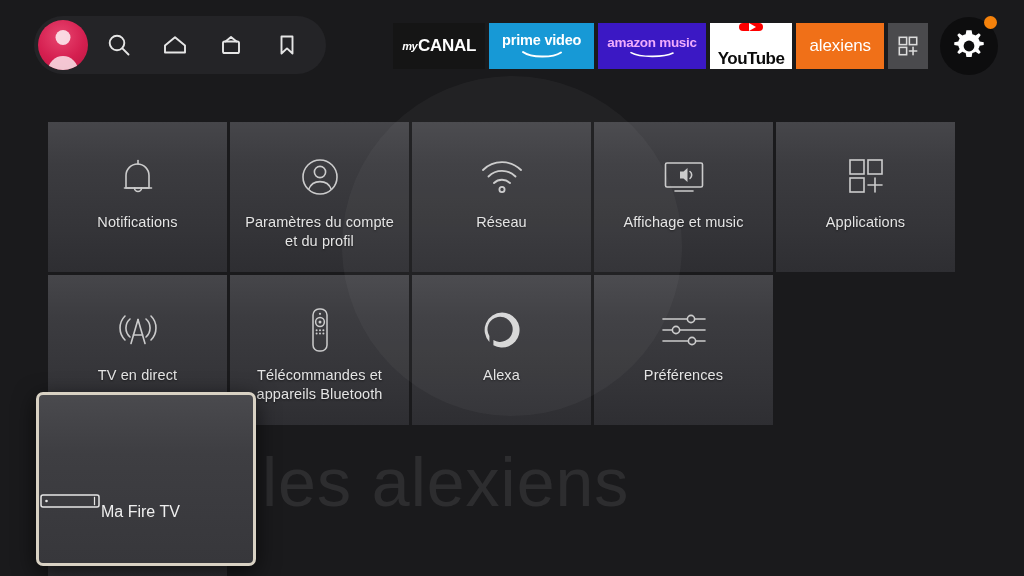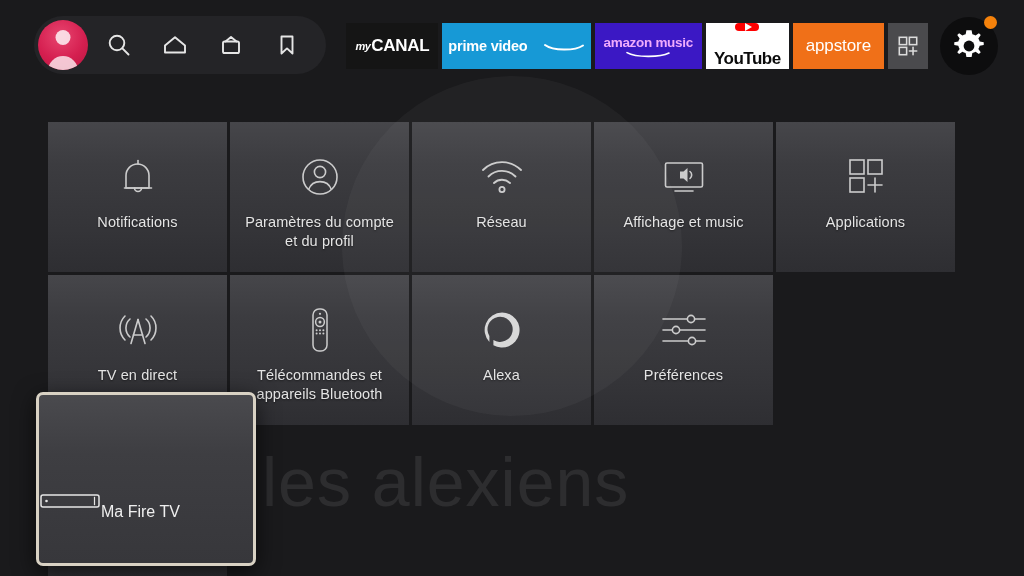--- a/index.html
+++ b/index.html
@@ -70,21 +70,21 @@
   .app-tile {
     height: 46px;
     display: flex; align-items: center; justify-content: center;
     padding: 0 9px;
     font-weight: bold;
     white-space: nowrap;
     overflow: hidden;
   }
   .app-mycanal { background: #151515; color: #fff; font-size: 17px; letter-spacing: -0.3px; }
   .app-mycanal .myc { font-style: italic; font-size: 11px; font-weight: 700; letter-spacing: -0.5px; margin-right: 1px; }
-  .app-prime { background: #1799d6; color: #fff; flex-direction: row; gap: 15px; padding: 0 6px; }
+  .app-prime { background: #1799d6; color: #fff; flex-direction: column; gap: 0px; padding: 0 13px; }
   .app-prime .pv-text { font-size: 14.5px; font-weight: 600; letter-spacing: -0.2px; line-height: 1; }
   .app-prime .pv-smile { width: 42px; height: 9px; margin-top: 2px; overflow: hidden; }
   .app-netflix { background: #ffffff; color: #e50914; font-size: 19px; font-weight: 900; letter-spacing: -0.6px; padding: 0 12px; }
   .app-amazonmusic { background: #3b18c4; color: #f0abfc; font-size: 13.5px; font-weight: 600; letter-spacing: -0.3px; flex-direction: column; }
   .app-amazonmusic .am-smile { width: 46px; height: 7px; margin-top: 1px; }
   .app-youtube { background: #ffffff; color: #0b0b0b; font-size: 17px; font-weight: 800; letter-spacing: -0.5px; gap: 18px; padding: 0 8px; flex-direction: column; }
   .app-youtube .yt-play {
     width: 24px; height: 17px; background: #ff0000; border-radius: 4px;
     display: flex; align-items: center; justify-content: center;
   }
@@ -255,21 +255,21 @@
           </svg>
         </span>
       </div>
 
       <div class="app-tile app-youtube">
         <span class="yt-play"></span>
         <span>YouTube</span>
       </div>
 
       <div class="app-tile app-appstore">
-        <span>appstore</span>
+        <span>alexiens</span>
       </div>
 
       <div class="app-tile app-grid-add">
         <svg width="24" height="24" viewBox="0 0 24 24" fill="none" stroke="#dcdcdc" stroke-width="1.7">
           <rect x="2.5" y="2.5" width="8" height="8"></rect>
           <rect x="13.5" y="2.5" width="8" height="8"></rect>
           <rect x="2.5" y="13.5" width="8" height="8"></rect>
           <line x1="17.5" y1="13.5" x2="17.5" y2="21.5" stroke-linecap="round"></line>
           <line x1="13.5" y1="17.5" x2="21.5" y2="17.5" stroke-linecap="round"></line>
         </svg>

